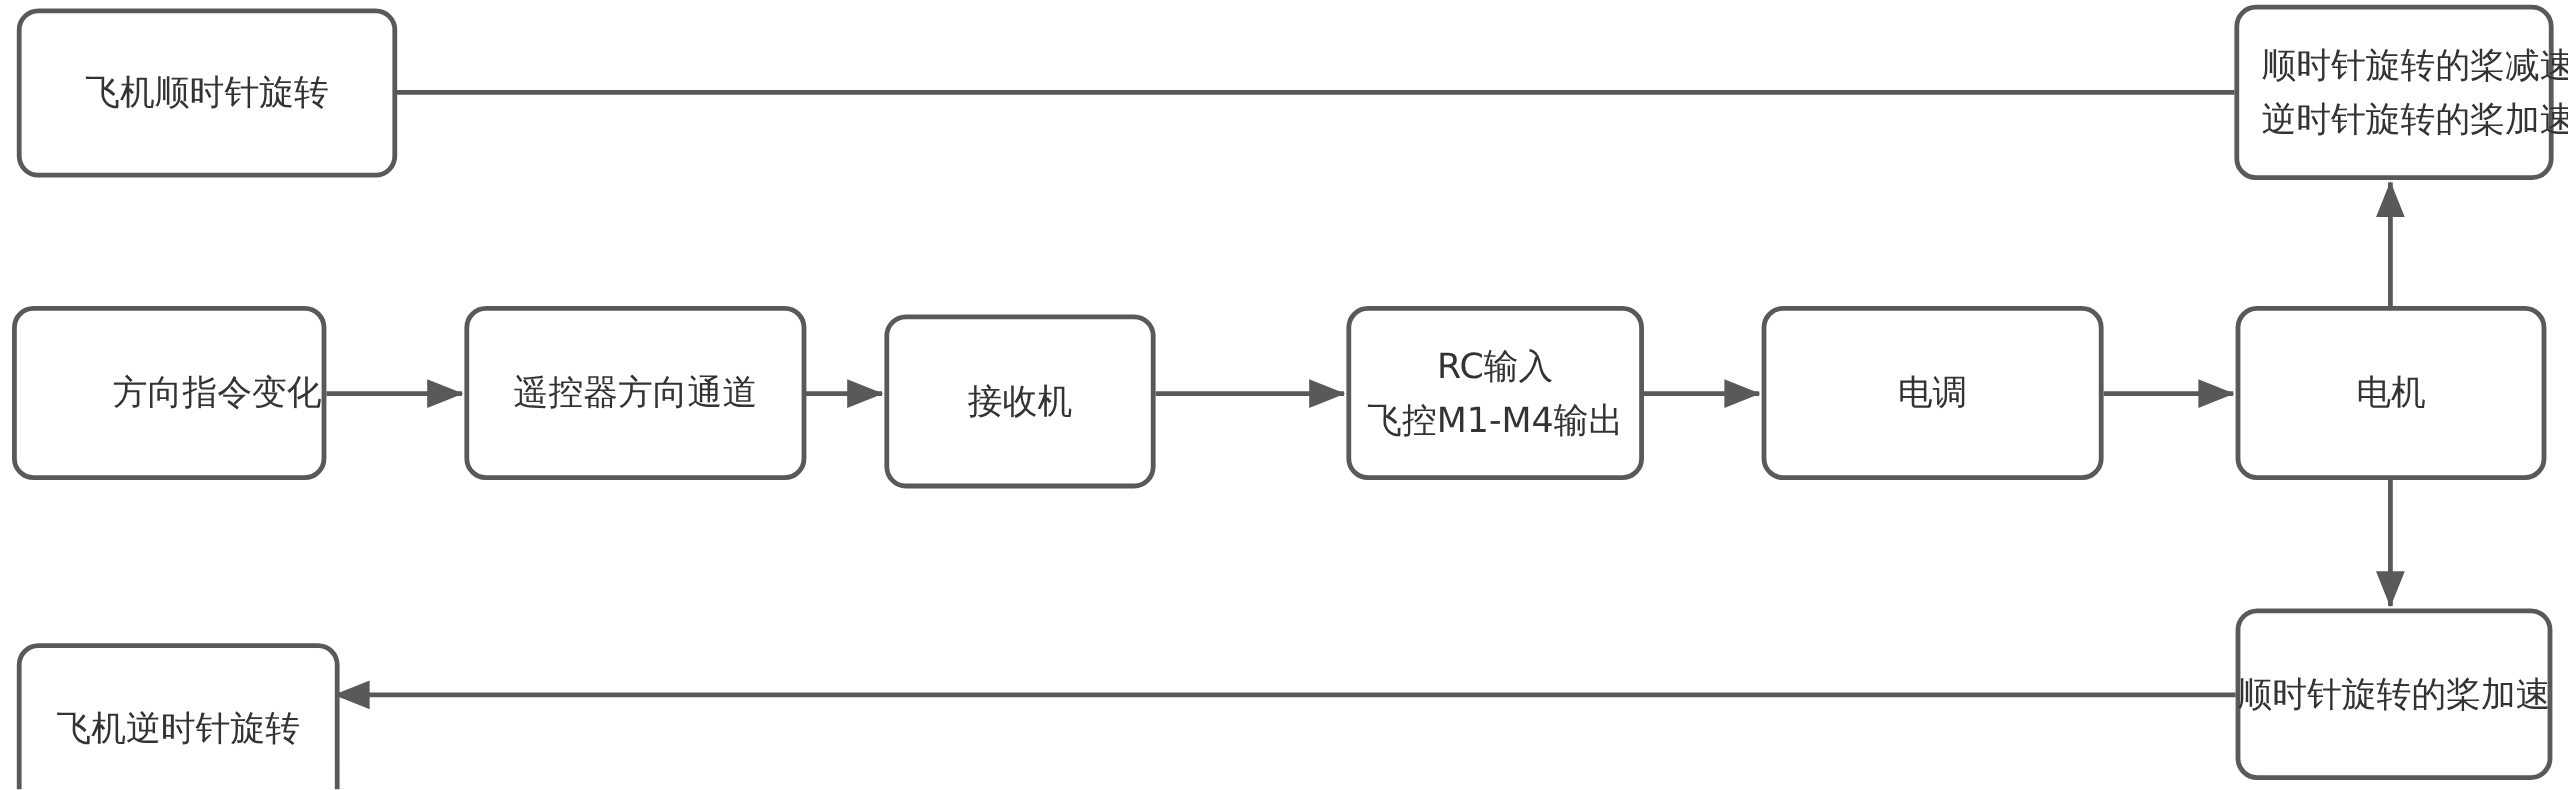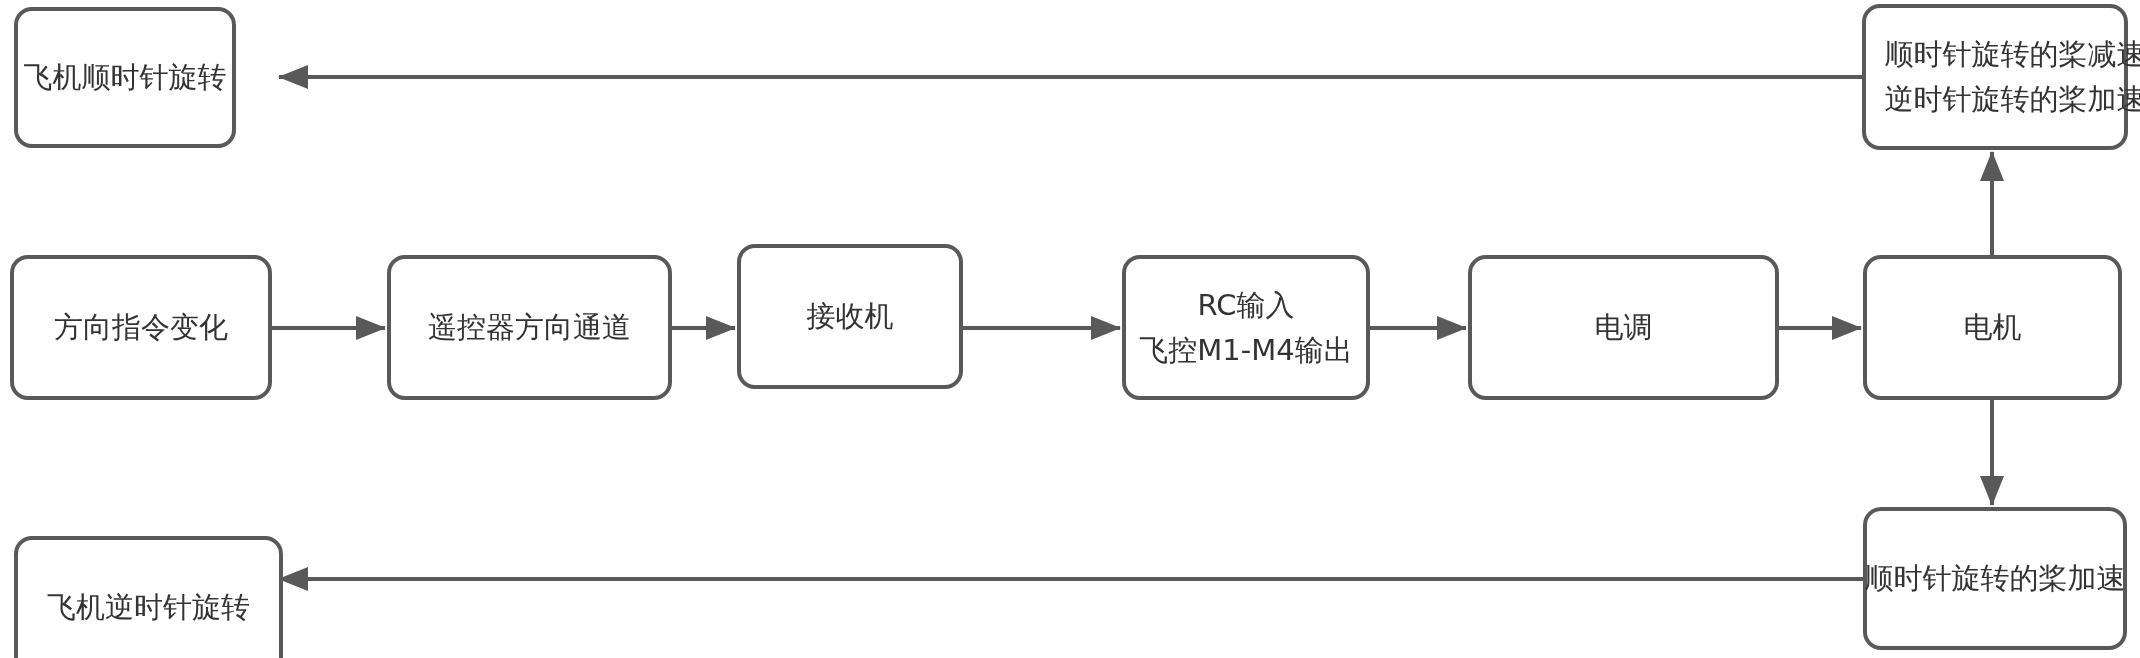--- a/index.html
+++ b/index.html
@@ -37,27 +37,27 @@
     flex-direction: column;
     align-items: center;
     justify-content: center;
     text-align: center;
     color: var(--text);
     font-size: 29px;
     line-height: 1.55;
   }
   .label { white-space: nowrap; }
 
-  .n-plane-cw     { left: 14px;   top: 7px;   width: 222px; height: 141px; }
+  .n-plane-cw     { left: 14px;   top: 7px;   width: 317px; height: 141px; }
   .n-props-top    { left: 1862px; top: 4px;   width: 266px; height: 146px; padding-left: 40px; }
-  .n-direction    { left: 10px;   top: 255px; width: 262px; height: 145px; }
+  .n-direction    { left: 10px;   top: 255px; width: 262px; height: 145px; align-items: flex-end; }
   .n-rc-channel   { left: 387px;  top: 255px; width: 285px; height: 145px; }
-  .n-receiver     { left: 737px;  top: 244px; width: 226px; height: 145px; }
+  .n-receiver     { left: 737px;  top: 262px; width: 226px; height: 145px; }
   .n-fc           { left: 1122px; top: 255px; width: 248px; height: 145px; }
-  .n-esc          { left: 1468px; top: 255px; width: 311px; height: 145px; }
+  .n-esc          { left: 1468px; top: 255px; width: 285px; height: 145px; }
   .n-motor        { left: 1863px; top: 255px; width: 259px; height: 145px; }
   .n-plane-ccw    { left: 14px;   top: 536px; width: 269px; height: 143px; }
   .n-props-bottom { left: 1863px; top: 507px; width: 264px; height: 143px; }
 </style>
 </head>
 <body>
 
 <div class="canvas">
 
   <svg class="edges" viewBox="0 0 2140 658" xmlns="http://www.w3.org/2000/svg">

